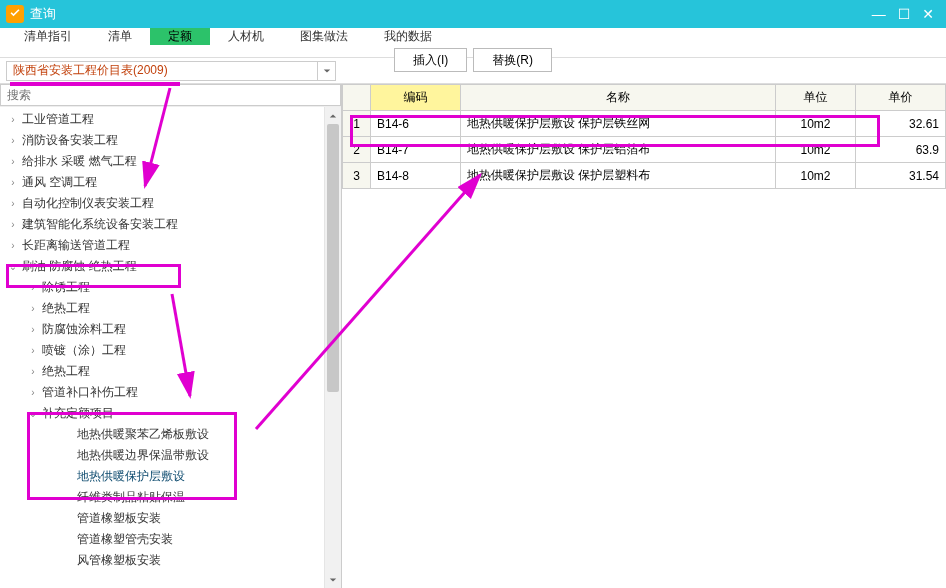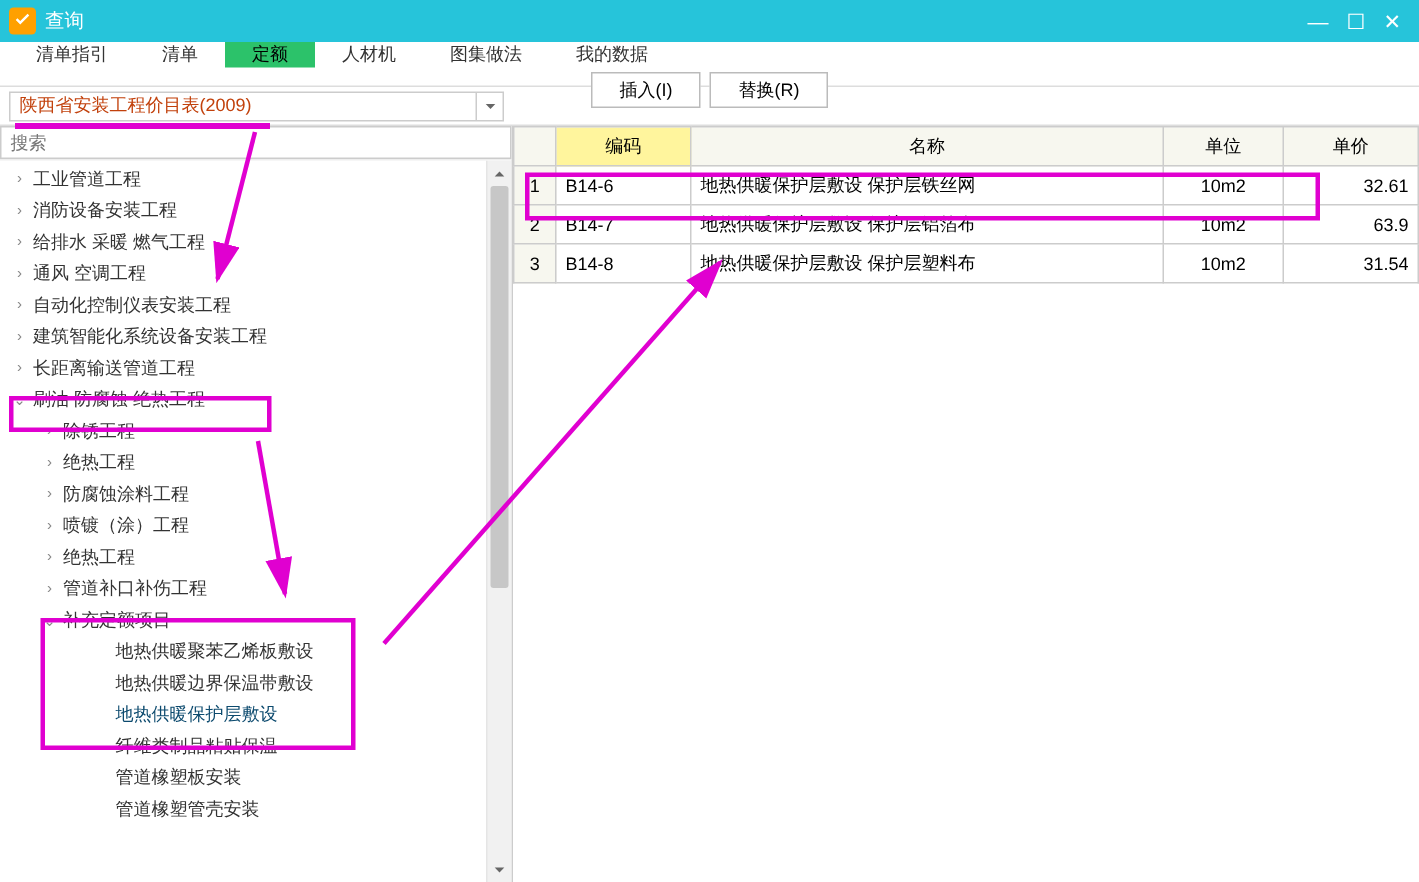--- a/index.html
+++ b/index.html
@@ -189,20 +189,24 @@
             <span class="toggle"></span>
             <span class="lbl">纤维类制品粘贴保温</span>
           </div>
           <div class="tree-item level3">
             <span class="toggle"></span>
             <span class="lbl">管道橡塑板安装</span>
           </div>
           <div class="tree-item level3">
             <span class="toggle"></span>
             <span class="lbl">管道橡塑管壳安装</span>
+          </div>
+          <div class="tree-item level3">
+            <span class="toggle"></span>
+            <span class="lbl">风管橡塑板安装</span>
           </div>
         </div>
       <div class="vscrollbar">
         <div class="arr">
             <svg viewBox="0 0 10 10">
               <path d="M1 7l4-4 4 4z"></path>
             </svg>
           </div>
         <div class="track">
             <div class="thumb"></div>

